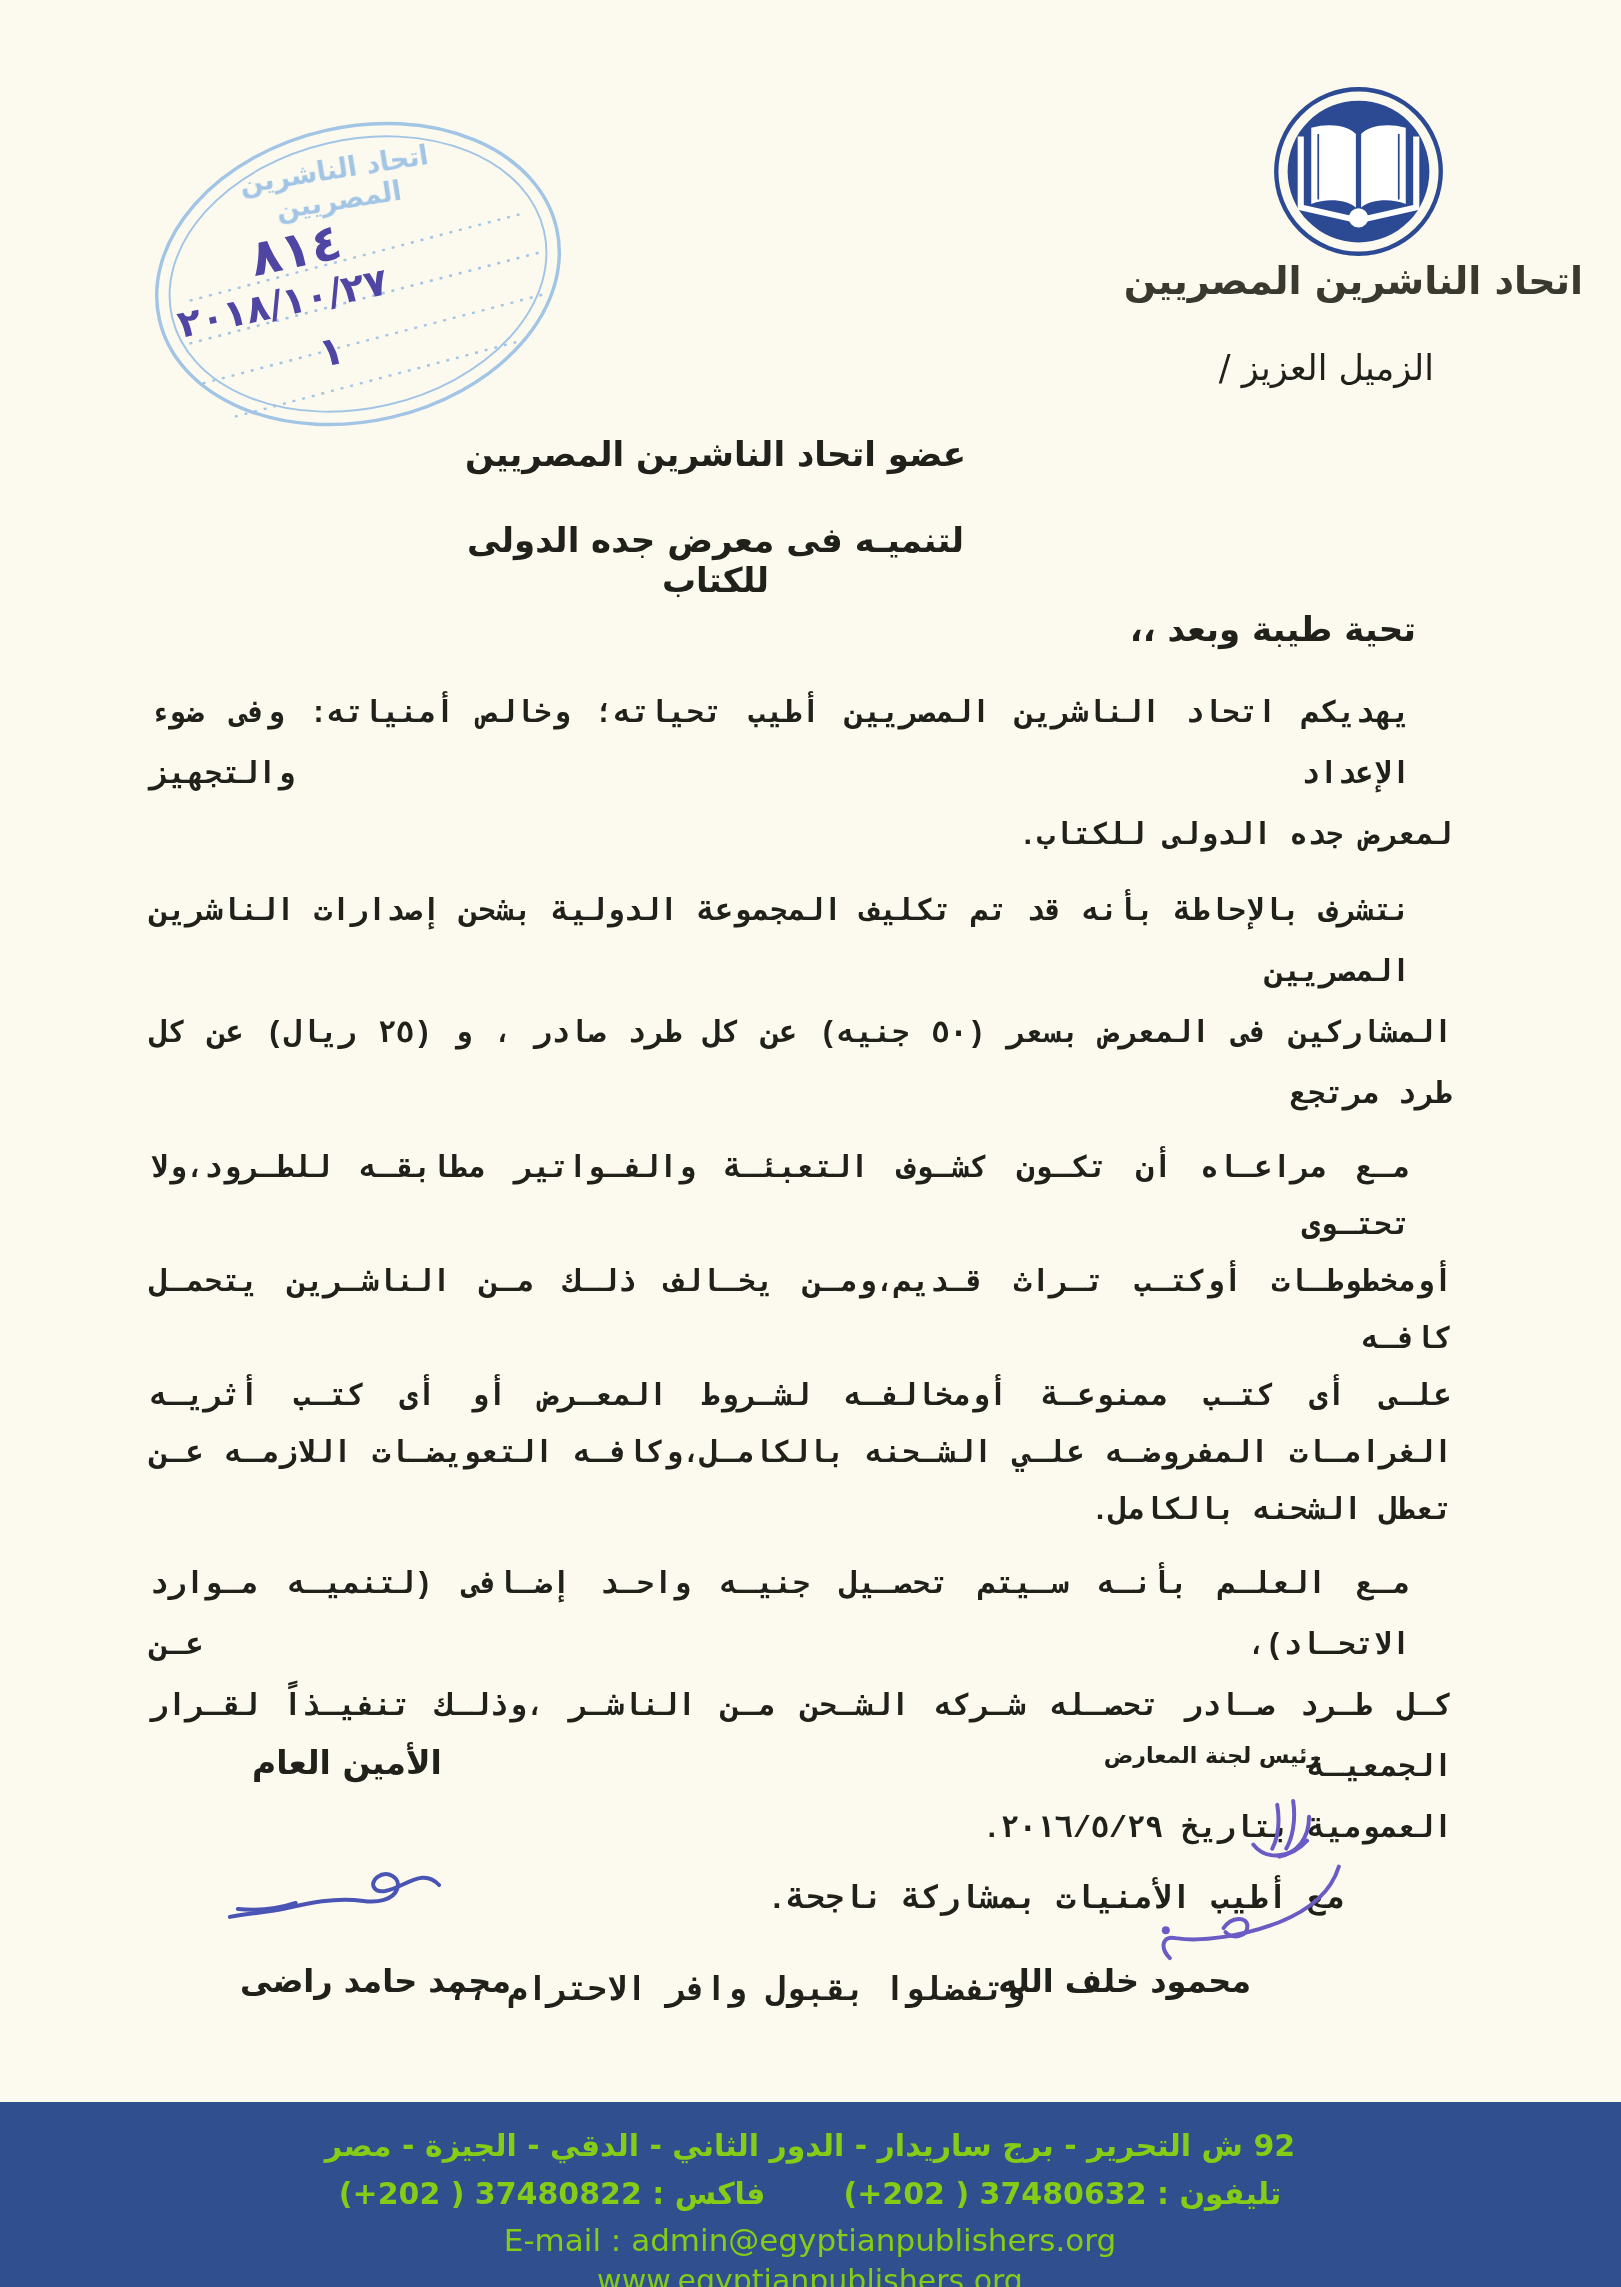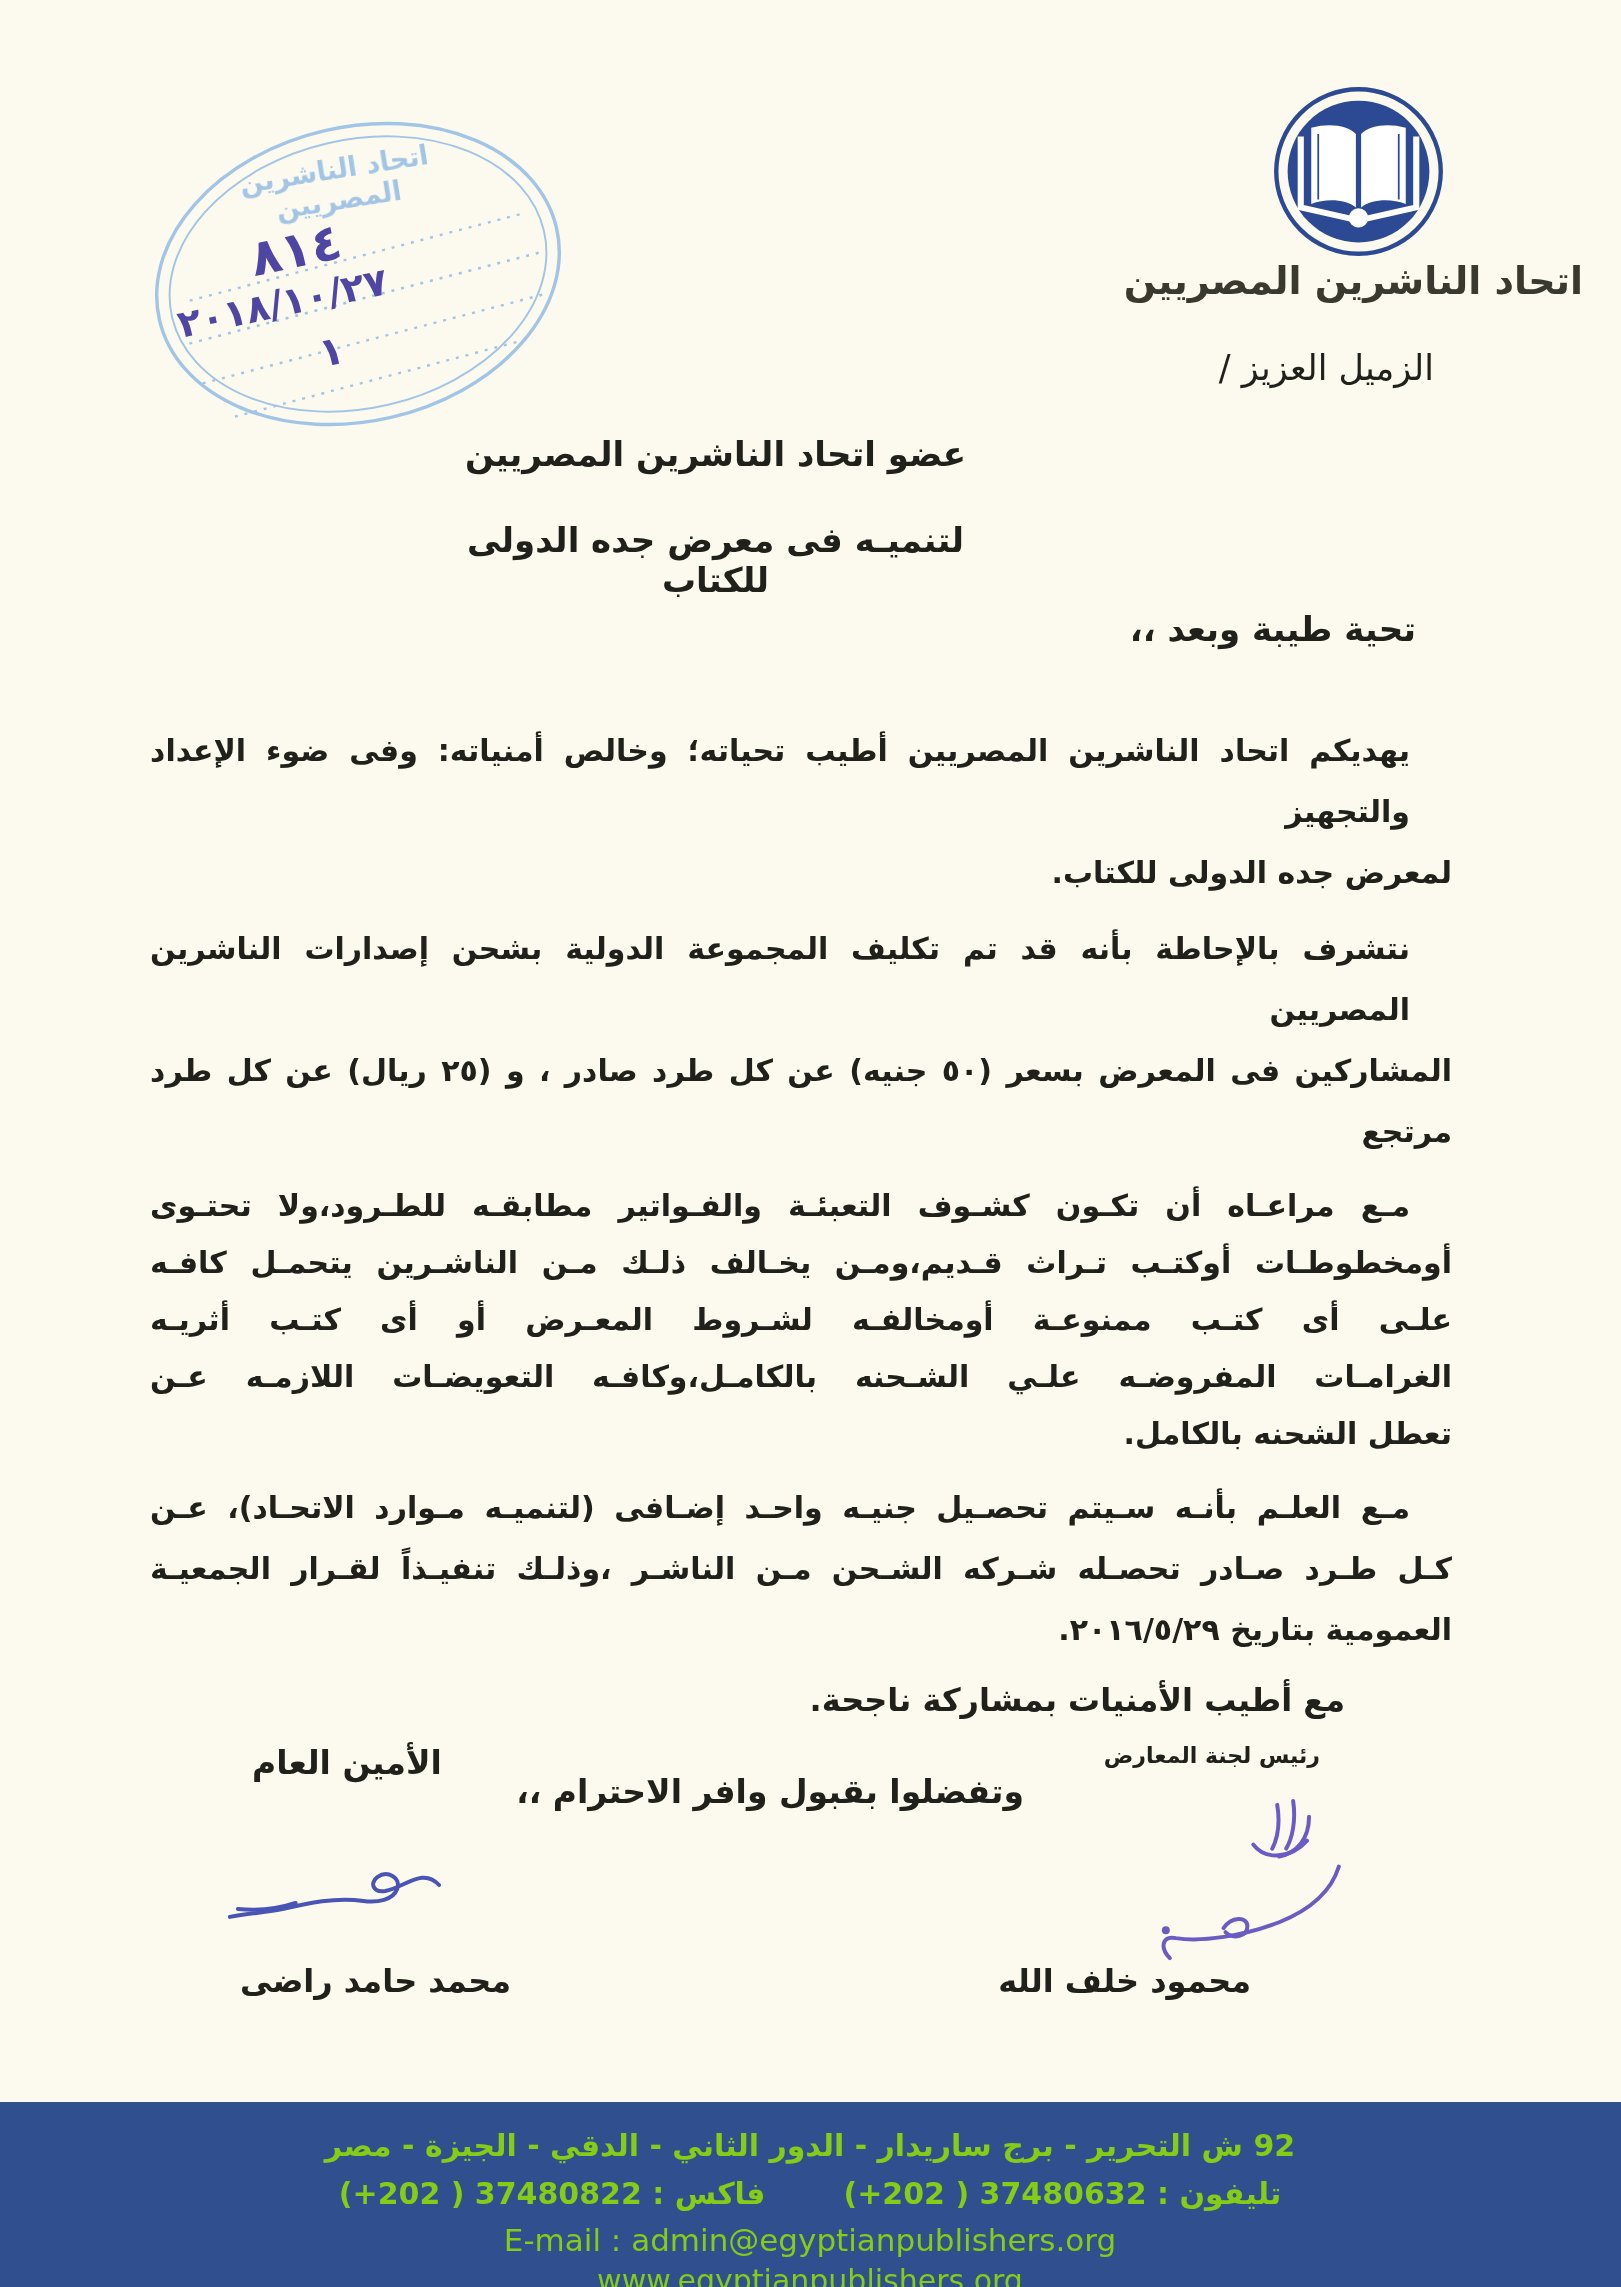--- a/index.html
+++ b/index.html
@@ -30,22 +30,22 @@
               font-weight:bold; color:#3a392f; white-space:nowrap; }
 
   
   .salutation { position:absolute; right:187px; top:348px; font-size:35px; font-weight:normal; }
   .recipient  { position:absolute; left:426px; top:434px; width:581px;
                 text-align:center; font-size:34px; font-weight:bold; }
   .recipient .r2 { margin-top:46px; }
   .greeting   { position:absolute; right:205px; top:609px; font-size:34px; font-weight:bold; }
 
   
-  .body { position:absolute; right:169px; left:151px; top:720px;
-          font-size:30px; font-weight:bold; }
+  .body { position:absolute; right:169px; left:151px; top:684px;
+          font-size:30px; font-weight:bold;font-family:Liberation Mono, monospace; }
   .para { margin:0 0 15px 0; }
   .para .line { line-height:61px; text-align:justify; text-align-last:justify;
                 text-justify:inter-word; }
   .para.tight .line { line-height:57px; }
   .para .line:first-child { padding-right:42px; }
   .para .line:last-child  { text-align-last:right; }
   .closing-wish    { margin-top:14px; text-align:right; padding-right:107px;
                      font-size:32px; line-height:50px; font-weight:bold; }
   .closing-respect { margin-top:42px; padding-right:428px;
                      font-size:33px; line-height:50px; font-weight:bold; }

